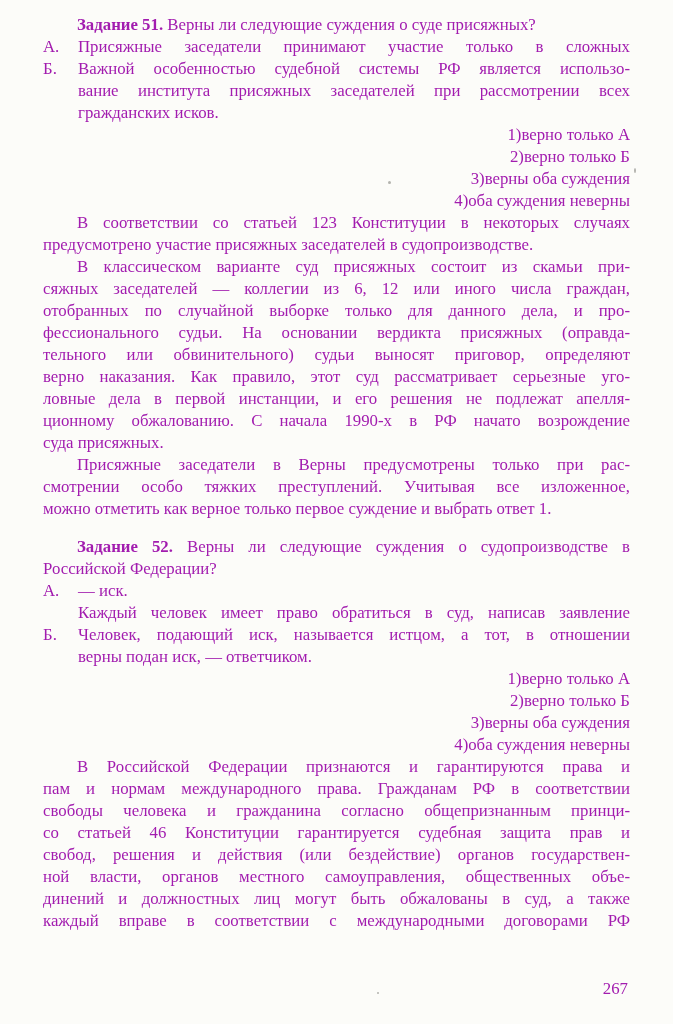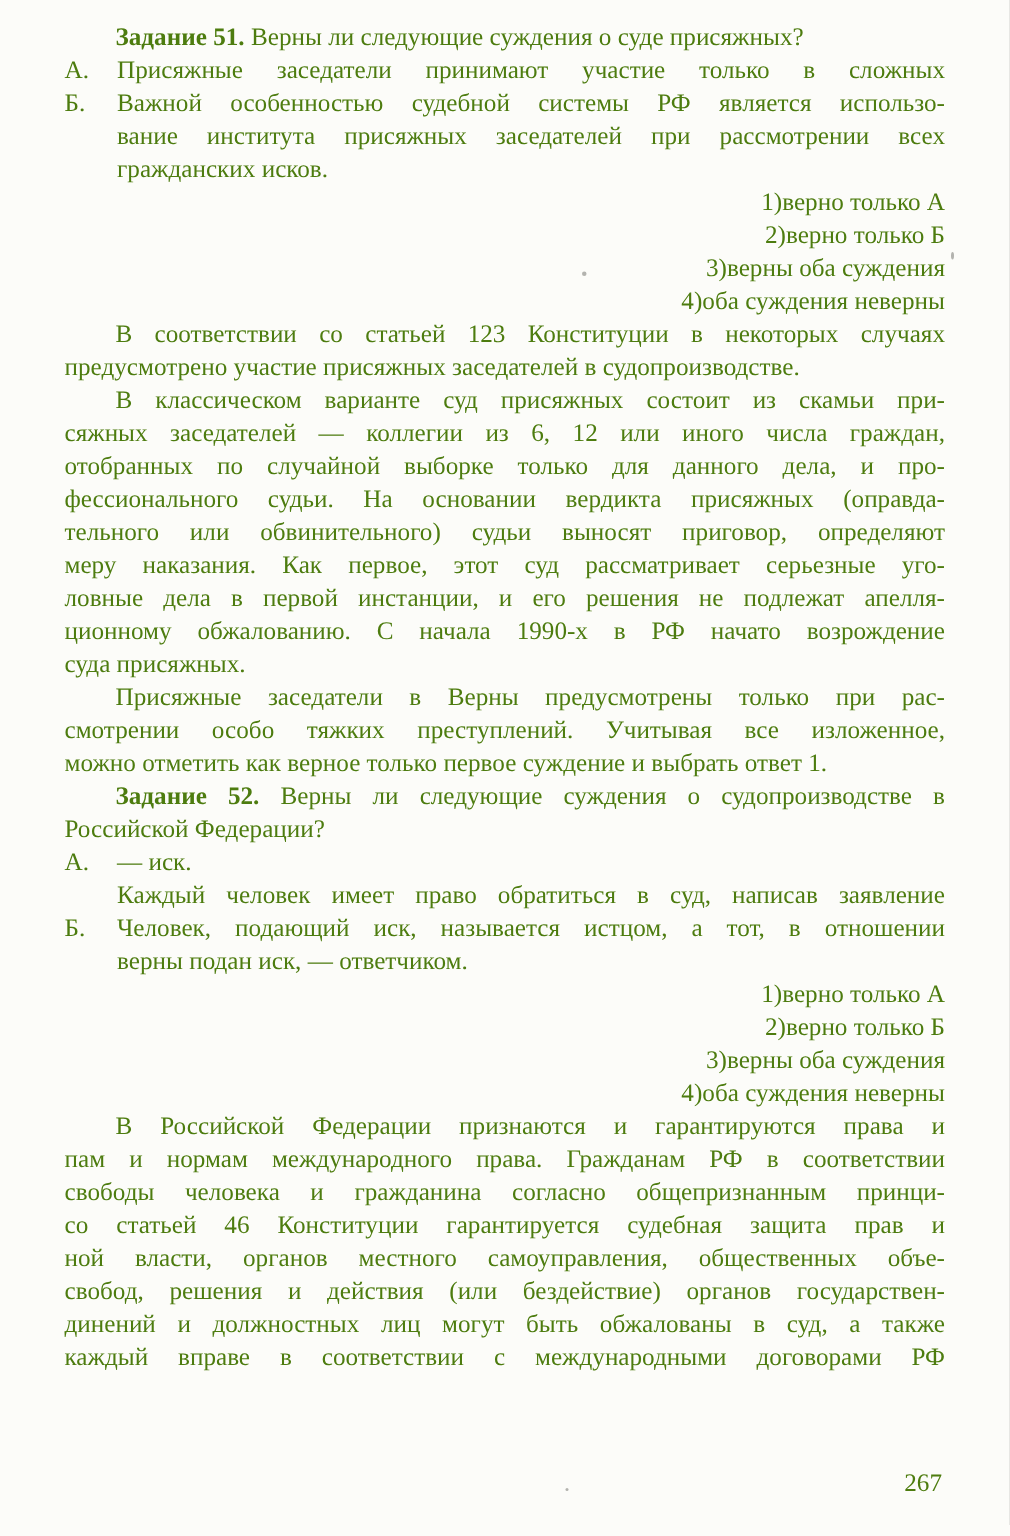--- a/index.html
+++ b/index.html
@@ -10,30 +10,30 @@
   .page {
     width: 673px;
     height: 1024px;
     background: #fcfcf9;
     position: relative;
     box-sizing: border-box;
     padding: 14px 43px 0 43px;
     font-family: "Liberation Serif", serif;
     font-size: 16.8px;
     line-height: 22px;
-    color: #4d7c0f;
+    color: #a21caf;
     overflow: hidden;
   }
   .line { min-height: 22px; }
   .line.fill {
     text-align: justify;
     text-align-last: justify;
   }
   .line.indent { text-indent: 34px; }
-  .task + .task { margin-top: 0; }
+  .task + .task { margin-top: 16px; }
   .task-num { font-weight: bold; }
   .statement {
     position: relative;
     padding-left: 35px;
   }
   .st-label {
     position: absolute;
     left: 0;
     top: 0;
   }
@@ -89,21 +89,21 @@
         <div class="para">
           <div class="line indent fill">В соответствии со статьей 123 Конституции в некоторых случаях</div>
           <div class="line">предусмотрено участие присяжных заседателей в судопроизводстве.</div>
         </div>
         <div class="para">
           <div class="line indent fill">В классическом варианте суд присяжных состоит из скамьи при-</div>
           <div class="line fill">сяжных заседателей — коллегии из 6, 12 или иного числа граждан,</div>
           <div class="line fill">отобранных по случайной выборке только для данного дела, и про-</div>
           <div class="line fill">фессионального судьи. На основании вердикта присяжных (оправда-</div>
           <div class="line fill">тельного или обвинительного) судьи выносят приговор, определяют</div>
-          <div class="line fill">меру наказания. Как первое, этот суд рассматривает серьезные уго-</div>
+          <div class="line fill">верно наказания. Как правило, этот суд рассматривает серьезные уго-</div>
           <div class="line fill">ловные дела в первой инстанции, и его решения не подлежат апелля-</div>
           <div class="line fill">ционному обжалованию. С начала 1990-х в РФ начато возрождение</div>
           <div class="line">суда присяжных.</div>
         </div>
         <div class="para">
           <div class="line indent fill">Присяжные заседатели в Верны предусмотрены только при рас-</div>
           <div class="line fill">смотрении особо тяжких преступлений. Учитывая все изложенное,</div>
           <div class="line">можно отметить как верное только первое суждение и выбрать ответ 1.</div>
         </div>
       </section>
@@ -130,22 +130,22 @@
           <div class="option"><span class="opt-num">1)</span><span class="opt-label">верно только А</span></div>
           <div class="option"><span class="opt-num">2)</span><span class="opt-label">верно только Б</span></div>
           <div class="option"><span class="opt-num">3)</span><span class="opt-label">верны оба суждения</span></div>
           <div class="option"><span class="opt-num">4)</span><span class="opt-label">оба суждения неверны</span></div>
         </div>
         <div class="para">
           <div class="line indent fill">В Российской Федерации признаются и гарантируются права и</div>
           <div class="line fill">пам и нормам международного права. Гражданам РФ в соответствии</div>
           <div class="line fill">свободы человека и гражданина согласно общепризнанным принци-</div>
           <div class="line fill">со статьей 46 Конституции гарантируется судебная защита прав и</div>
+          <div class="line fill">свобод, решения и действия (или бездействие) органов государствен-</div>
           <div class="line fill">ной власти, органов местного самоуправления, общественных объе-</div>
-          <div class="line fill">свобод, решения и действия (или бездействие) органов государствен-</div>
           <div class="line fill">динений и должностных лиц могут быть обжалованы в суд, а также</div>
           <div class="line fill">каждый вправе в соответствии с международными договорами РФ</div>
         </div>
       </section>
     </div>
   <div class="page-number">267</div>
   <div class="speck s1"></div>
   <div class="speck s2"></div>
   <div class="speck s3"></div>
 </div>

